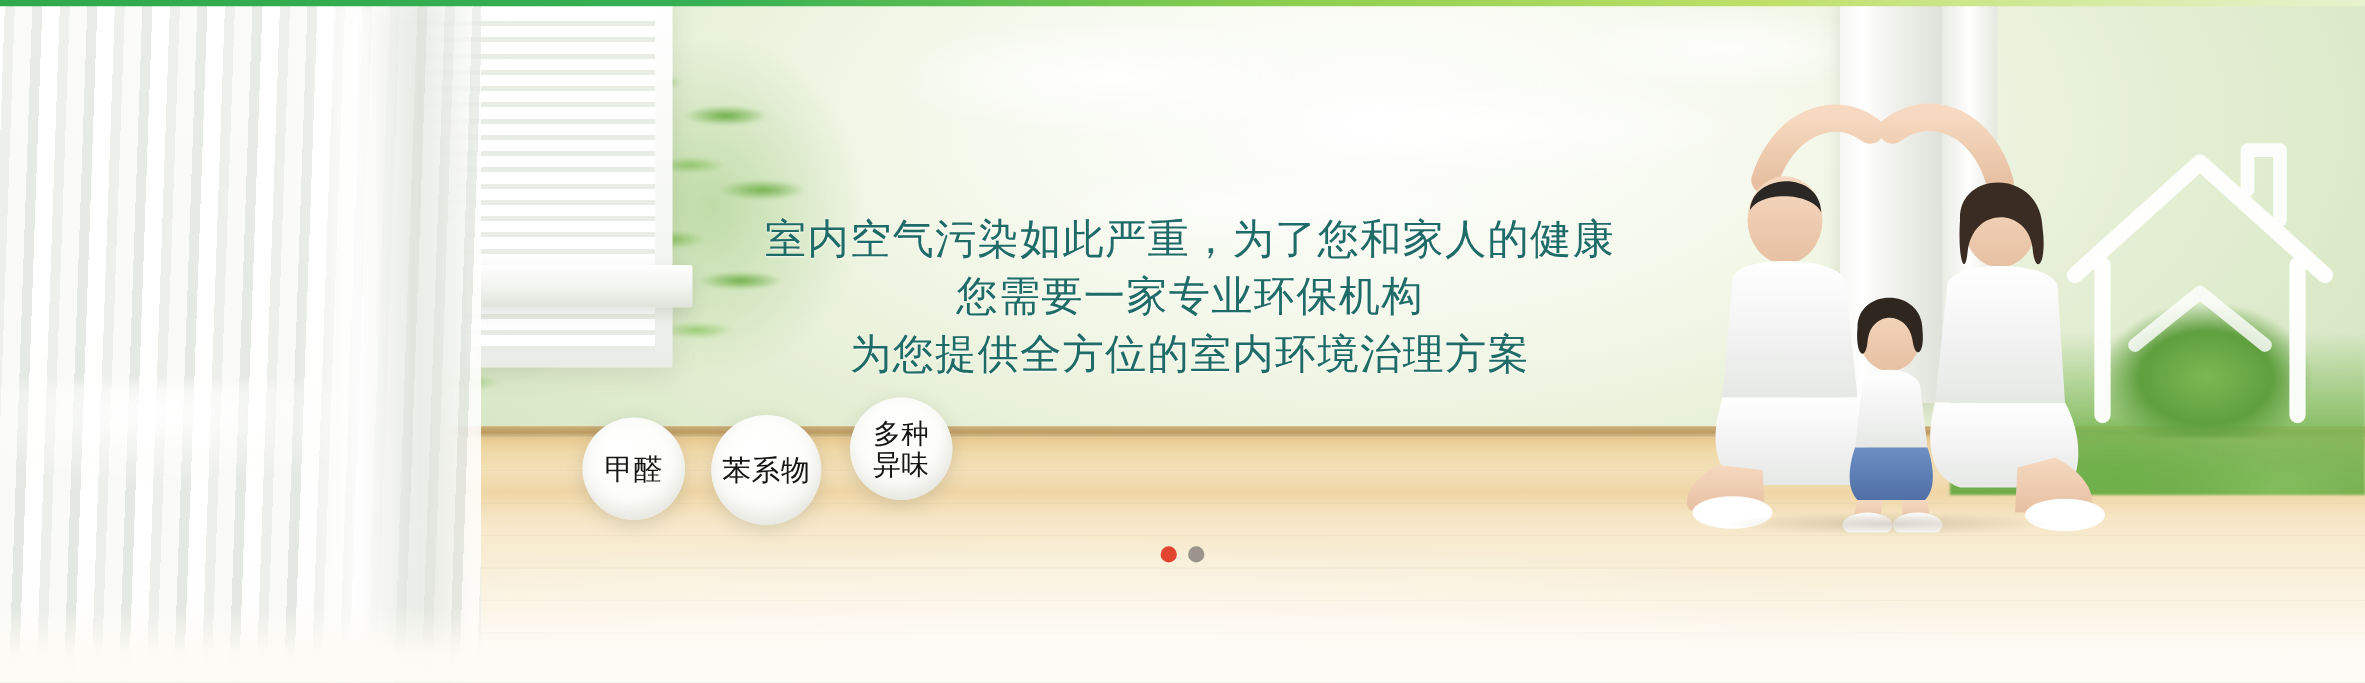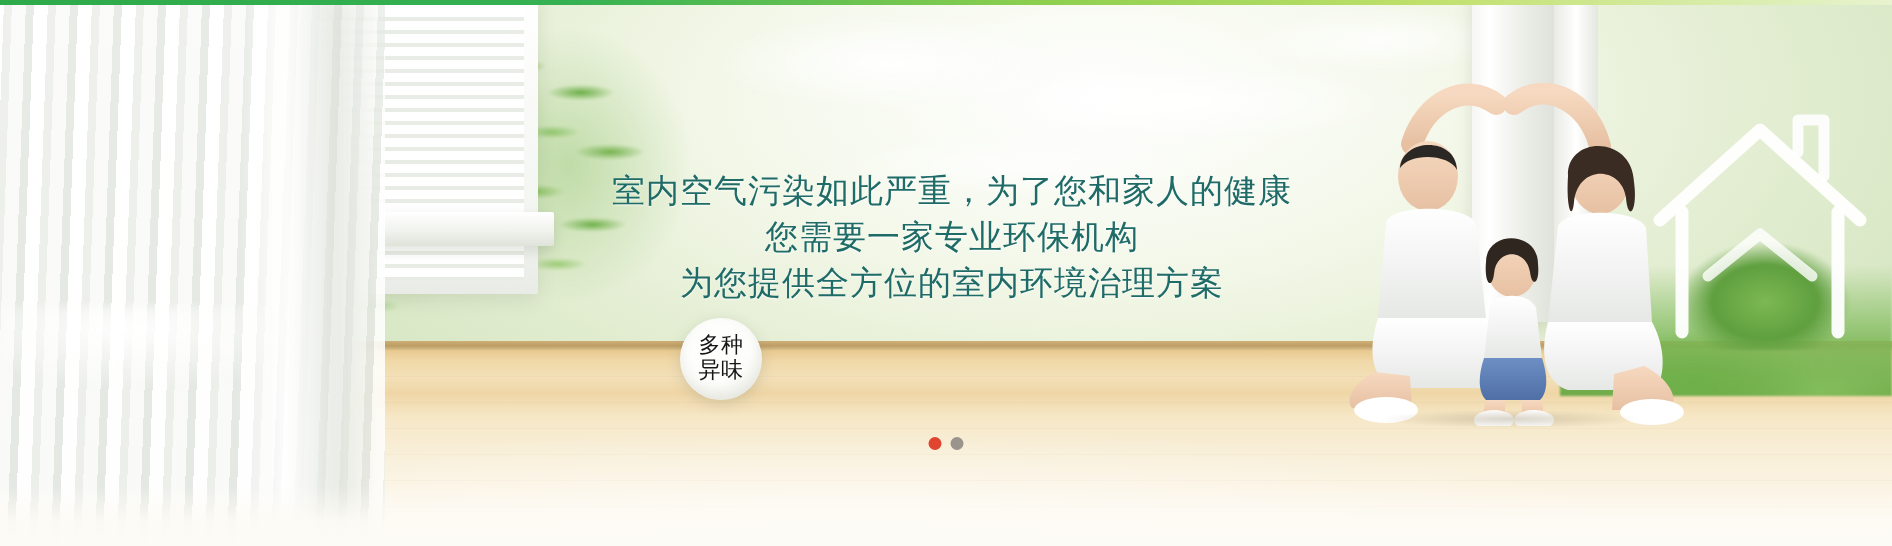--- a/index.html
+++ b/index.html
@@ -218,21 +218,21 @@
       radial-gradient(circle at 38% 30%, #ffffff 0%, #fdfdfb 52%, #f2f2ee 82%, #e9e9e4 100%);
     box-shadow:0 4px 14px rgba(110,115,100,.22), inset 0 -6px 14px rgba(210,210,200,.4);
     display:flex;align-items:center;justify-content:center;
     text-align:center;
     color:#161616;
     font-size:23px;
     line-height:27px;
     letter-spacing:.5px;
     font-weight:500;
   }
-  .badge span{display:block;font-family:Liberation Mono, monospace;}
+  .badge span{display:block;}
 
   .badge.b1{left:466px;top:16px;width:82px;height:82px;}
   .badge.b2{left:569px;top:14px;width:88px;height:88px;}
   .badge.b3{left:680px;top:0px;width:82px;height:82px;}
   .badge.b4{left:788px;top:2px;width:80px;height:80px;}
 
   .badge.b3, .badge.b4{font-size:22px;line-height:25px;}
 
   
   .dots{
@@ -339,20 +339,26 @@
     <div class="fam-shadow"></div>
   </div>
 
   <div class="headline">
     <span class="ln l1">室内空气污染如此严重，为了您和家人的健康</span>
     <span class="ln l2">您需要一家专业环保机构</span>
     <span class="ln l3">为您提供全方位的室内环境治理方案</span>
   </div>
 
   <div class="badges">
+    <div class="badge b1">
+      <span>甲醛</span>
+    </div>
+    <div class="badge b2">
+      <span>苯系物</span>
+    </div>
     <div class="badge b3">
       <div>
         <span>多种</span>
         <span>异味</span>
       </div>
     </div>
   </div>
 
   <div class="bottom-fade"></div>
 

